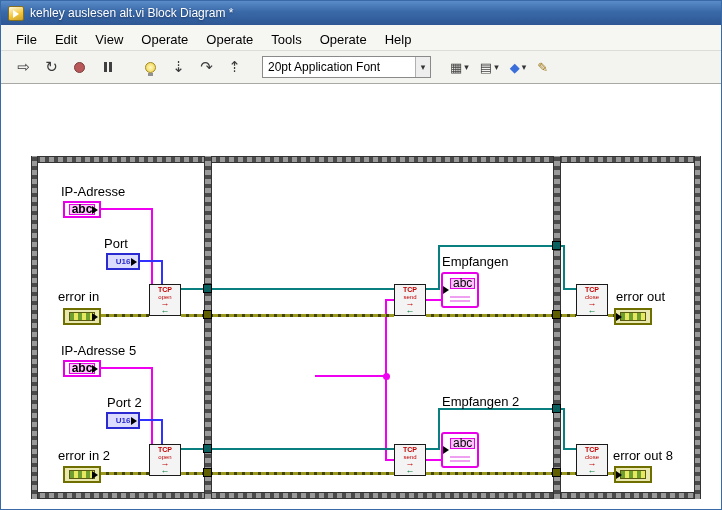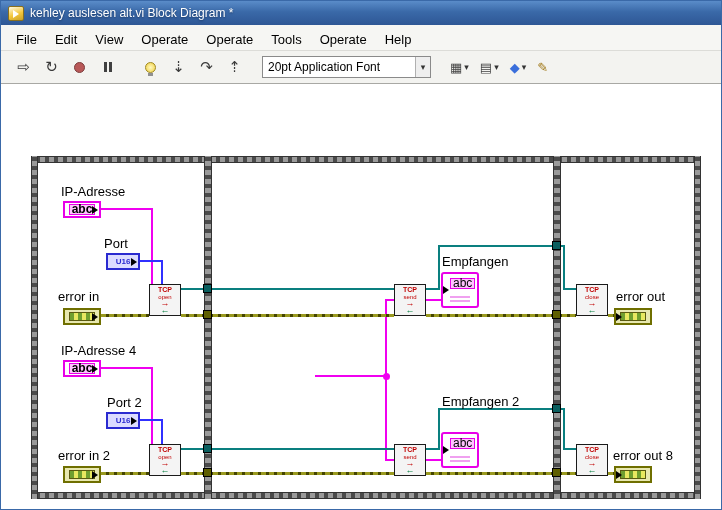--- a/index.html
+++ b/index.html
@@ -218,21 +218,21 @@
     <div class="term u16" style="left:105px;top:168px">
       <span>U16</span>
       <i class="tri tri-r"></i>
     </div>
     <div class="lbl" style="left:57px;top:204px">error in</div>
     <div class="term err" style="left:62px;top:223px">
       <i class="err-g"></i>
       <i class="tri tri-r"></i>
     </div>
 
-    <div class="lbl" style="left:60px;top:258px">IP-Adresse 4</div>
+    <div class="lbl" style="left:60px;top:258px">IP-Adresse 5</div>
     <div class="term abc" style="left:62px;top:275px">
       <span class="abc-in">abc</span>
       <i class="tri tri-r"></i>
     </div>
     <div class="lbl" style="left:106px;top:310px">Port 2</div>
     <div class="term u16" style="left:105px;top:327px">
       <span>U16</span>
       <i class="tri tri-r"></i>
     </div>
     <div class="lbl" style="left:57px;top:363px">error in  2</div>

